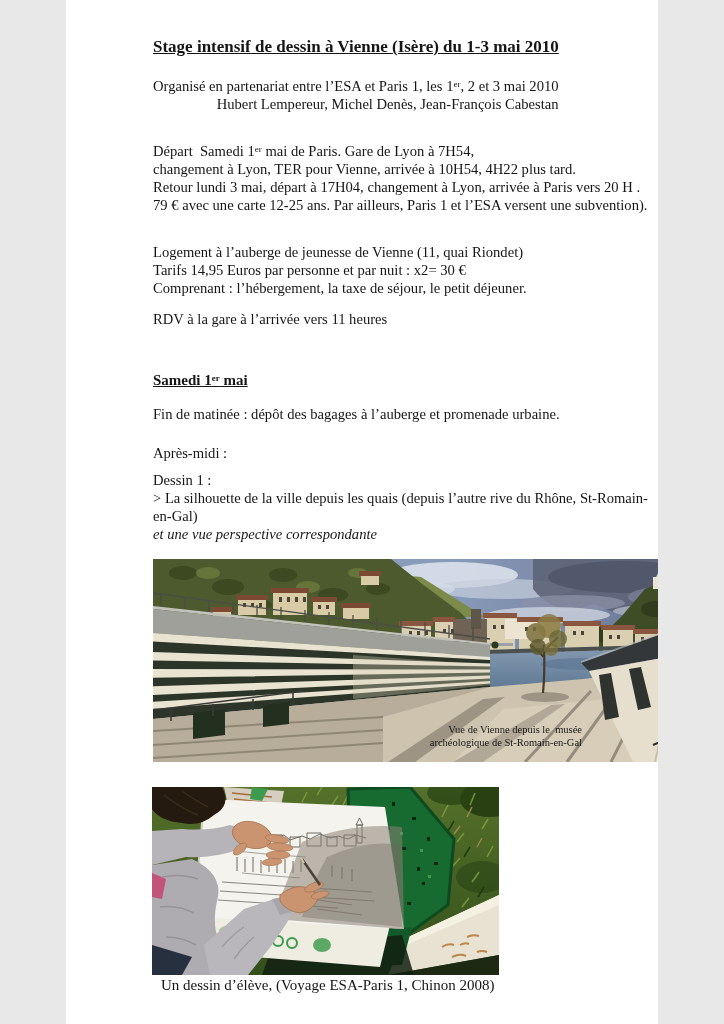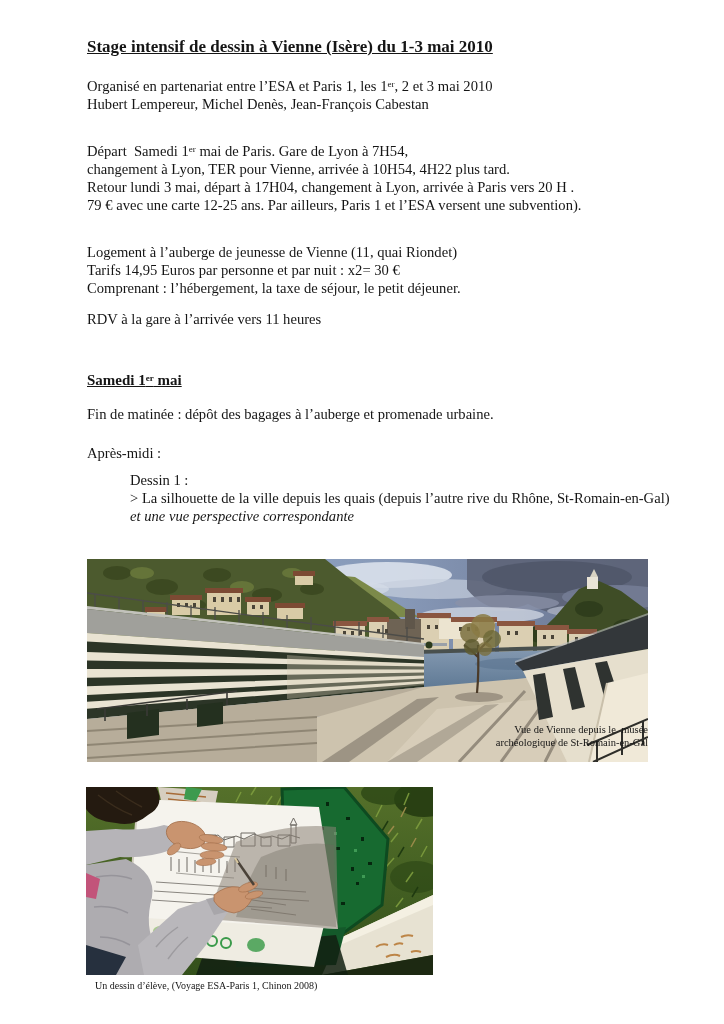--- a/index.html
+++ b/index.html
@@ -1,38 +1,38 @@
 <!DOCTYPE html>
 <html><head>
 <meta charset="utf-8">
 <style>
   html,body{margin:0;padding:0;background:#e8e8e8;}
   .page{
-    position:relative;width:724px;height:1024px;background:#ffffff;
+    position:relative;width:592px;height:1024px;background:#ffffff;
     font-family:"Liberation Serif","DejaVu Serif",serif;color:#151515;
     overflow:hidden;margin:0 auto;
   }
   .tb{position:absolute;left:87px;font-size:14.6px;line-height:18px;}
   .line{white-space:pre-wrap;}
   .title{top:38px;font-size:17px;font-weight:bold;text-decoration:underline;}
-  .intro{top:77px;}
+  .intro{top:77px;text-align:right;}
   .transport{top:142px;}
   .lodging{top:243px;}
   .rdv{top:310px;}
   .day-head{top:371px;font-size:15px;font-weight:bold;text-decoration:underline;}
   .matinee{top:405px;}
   .apresmidi{top:444px;}
-  .dessin{top:471px;margin-left:43px;}
+  .dessin{top:471px;}
   .it{font-style:italic;}
   sup{font-size:9px;line-height:0;vertical-align:baseline;position:relative;top:-0.45em;}
   .photo{position:absolute;display:block;}
   .photo1{left:87px;top:559px;width:561px;height:203px;}
   .photo2{left:86px;top:787px;width:347px;height:188px;}
   .cap1{position:absolute;right:76px;top:723px;font-size:10.5px;line-height:13px;text-align:right;margin-left:28px;}
-  .cap2{position:absolute;left:95px;top:979px;font-size:10px;line-height:13px;}
+  .cap2{position:absolute;left:95px;top:979px;font-size:15px;line-height:13px;}
   svg{display:block;}
 </style>
 </head>
 <body>
 
 <div class="page">
 
   <div class="tb title">Stage intensif de dessin à Vienne (Isère) du 1-3 mai 2010</div>
 
   <div class="tb intro">

